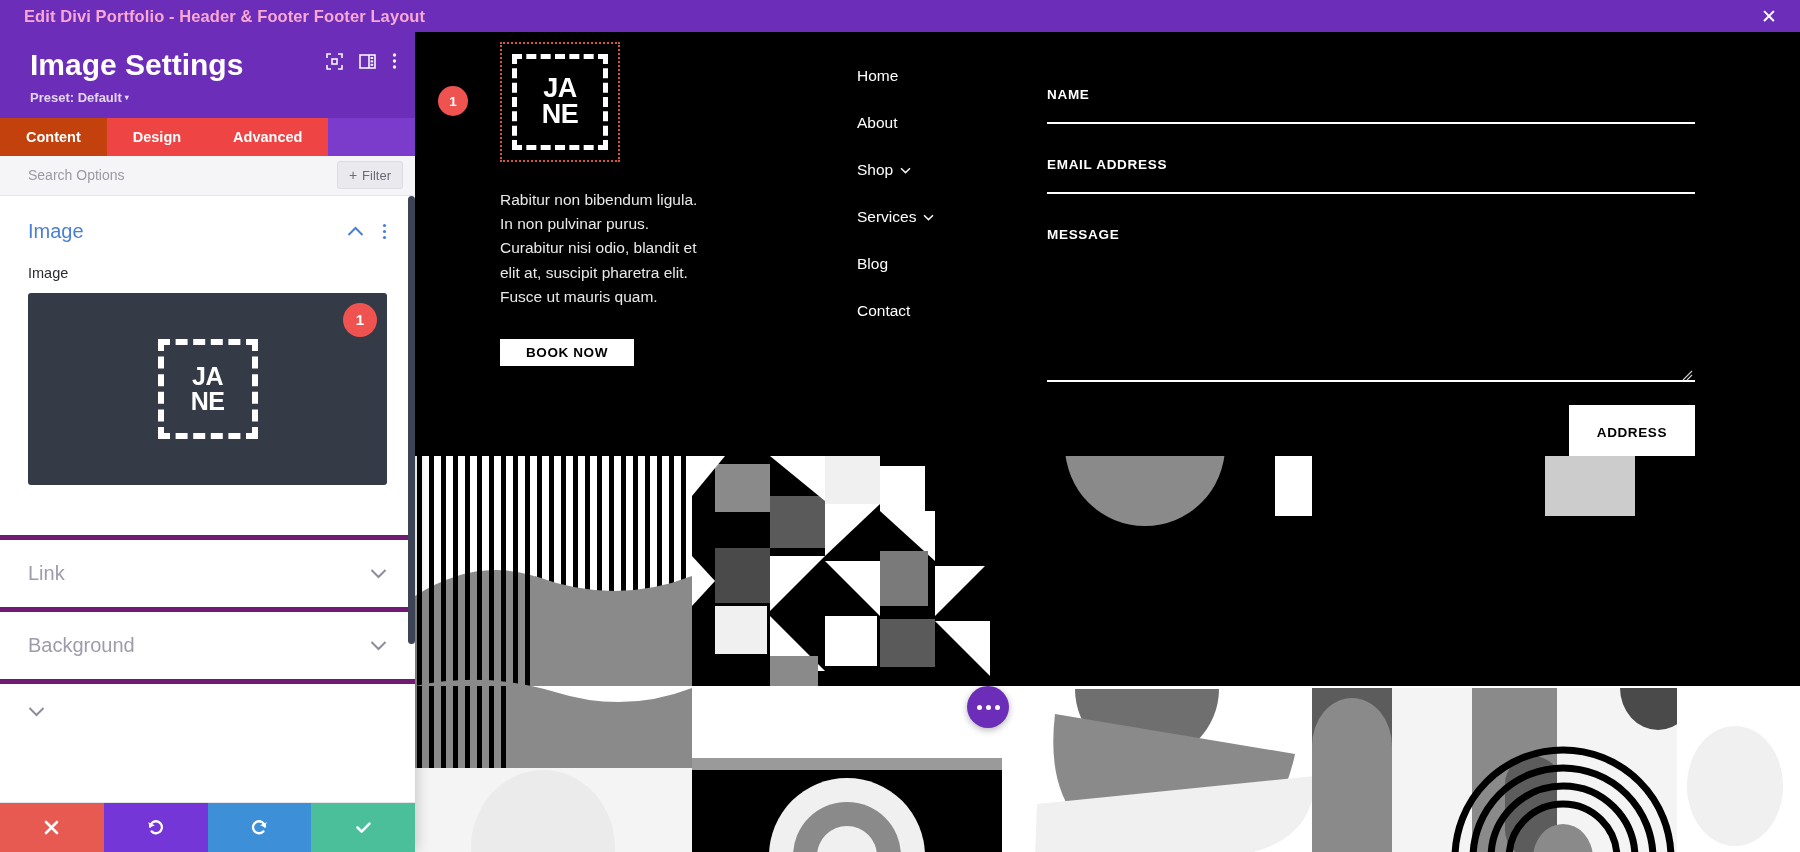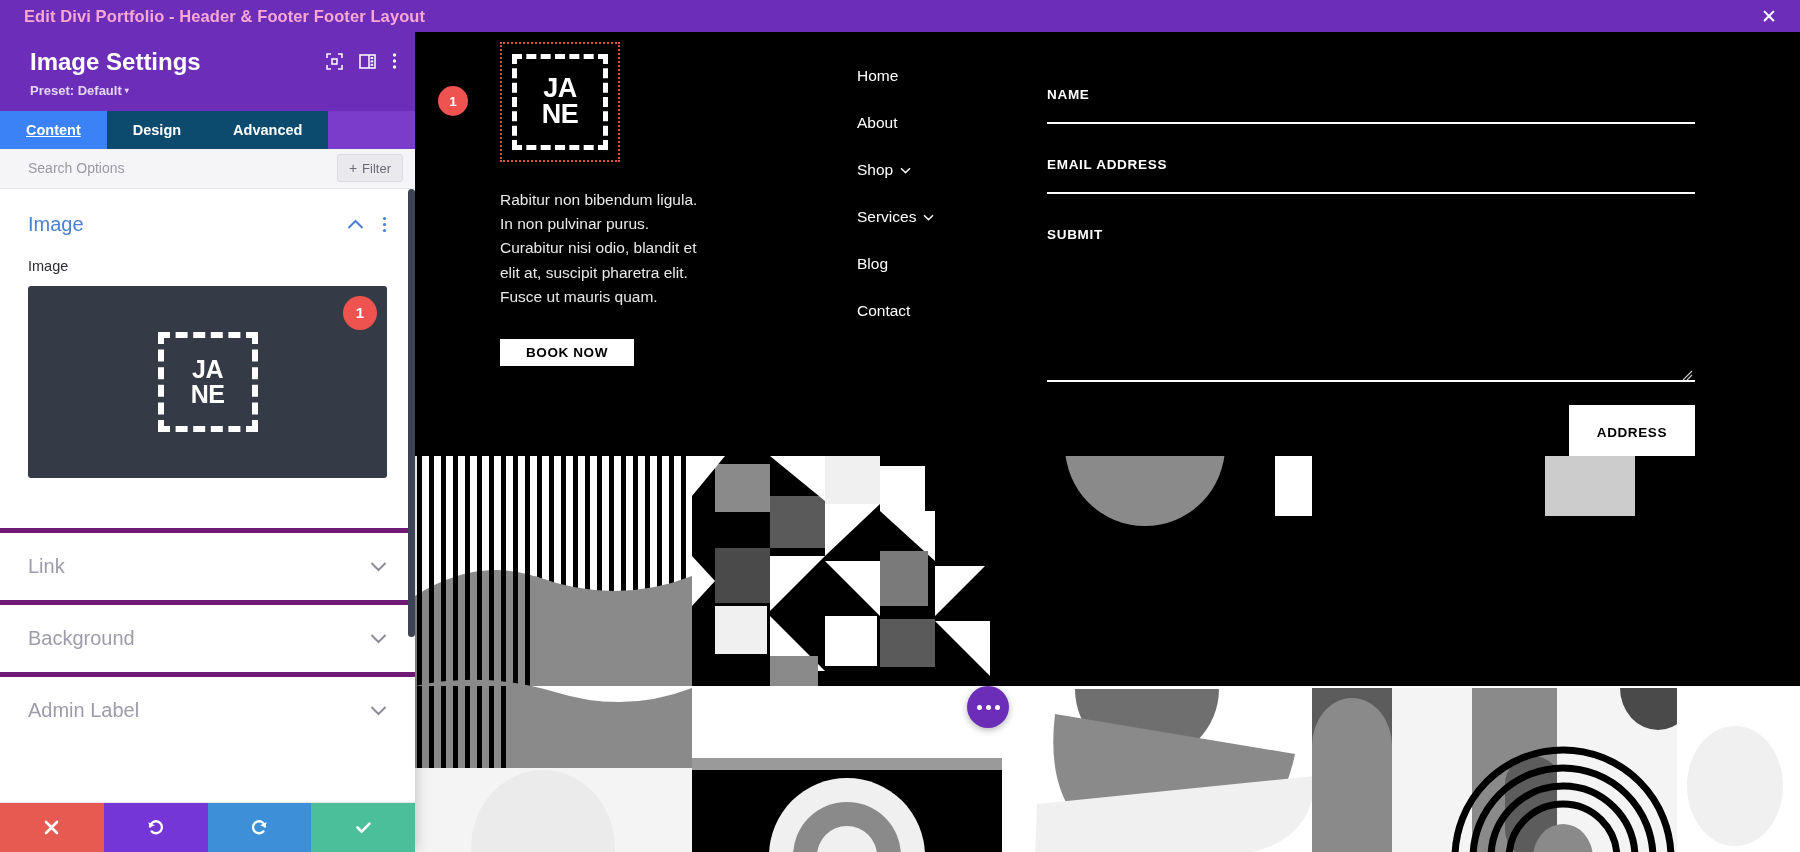--- a/index.html
+++ b/index.html
@@ -41,39 +41,39 @@
     display: flex; flex-direction: column;
     position: relative; z-index: 30;
     box-shadow: 0 0 14px rgba(0,0,0,.24);
   }
   .sb-head {
     background: #6c2eb9;
     padding: 16px 18px 12px 30px;
   }
   .sb-head-row { display: flex; align-items: flex-start; }
   .sb-title {
-    color: #fff; font-size: 24px; font-weight: bold;
+    color: #fff; font-size: 30px; font-weight: bold;
     line-height: 1.15; flex: 1;
   }
   .sb-head-icons { display: flex; align-items: center; gap: 16px; padding-top: 4px; }
   .sb-icon { cursor: pointer; display: flex; align-items: center; justify-content: center; opacity: .95; }
   .sb-preset {
     color: #e4d5f5; font-size: 13px; font-weight: bold;
     margin-top: 7px; cursor: pointer; display: inline-block;
   }
   .sb-preset .caret { font-size: 8px; margin-left: 3px; vertical-align: 2px; }
 
   .sb-tabs { display: flex; background: #7b3ccb; height: 38px; }
   .sb-tab {
     flex: 0 0 auto; padding: 0 26px;
     display: flex; align-items: center; justify-content: center;
     color: #fff; font-size: 14.5px; font-weight: bold;
-    cursor: pointer; background: #0c4a6e;
-  }
-  .sb-tab.active { background: #3b82f6; text-decoration: underline; }
+    cursor: pointer; background: #ef4444;
+  }
+  .sb-tab.active { background: #c2410c; }
 
   .sb-search {
     height: 40px; background: #f5f5f7;
     border-bottom: 1px solid #e5e5ea;
     display: flex; align-items: center;
     padding: 0 12px 0 28px;
   }
   .sb-search input {
     flex: 1; border: none; outline: none; background: transparent;
     font-size: 14px; color: #444;
@@ -348,21 +348,20 @@
         <div class="sb-row">
           <div class="sb-row-title">Background</div>
           <span class="sb-chev-down">
             <svg width="17" height="11" viewBox="0 0 17 11">
                 <path d="M1.5 2L8.5 9L15.5 2" fill="none" stroke="#8c8c9c" stroke-width="2"></path>
               </svg>
           </span>
         </div>
 
         <div class="sb-row">
-          <div class="sb-row-title">Admin Label</div>
           <span class="sb-chev-down">
             <svg width="17" height="11" viewBox="0 0 17 11">
                 <path d="M1.5 2L8.5 9L15.5 2" fill="none" stroke="#8c8c9c" stroke-width="2"></path>
               </svg>
           </span>
         </div>
 
         <div style="height:40px"></div>
 
         <div class="sb-scrollbar">
@@ -455,21 +454,21 @@
             <span class="form-label">NAME</span>
             <div class="form-line"></div>
           </div>
 
           <div class="form-field">
             <span class="form-label">EMAIL ADDRESS</span>
             <div class="form-line"></div>
           </div>
 
           <div class="form-field form-msg-wrap">
-            <span class="form-label">SUBMIT</span>
+            <span class="form-label">MESSAGE</span>
             <div class="form-msg-box"></div>
             <div class="form-line"></div>
             <span class="resize-grip">
               <svg width="11" height="11" viewBox="0 0 11 11">
                 <path d="M10 1L1 10" stroke="#cfcfcf" stroke-width="1.1"></path>
                 <path d="M10 5L5 10" stroke="#cfcfcf" stroke-width="1.1"></path>
               </svg>
             </span>
           </div>
 

